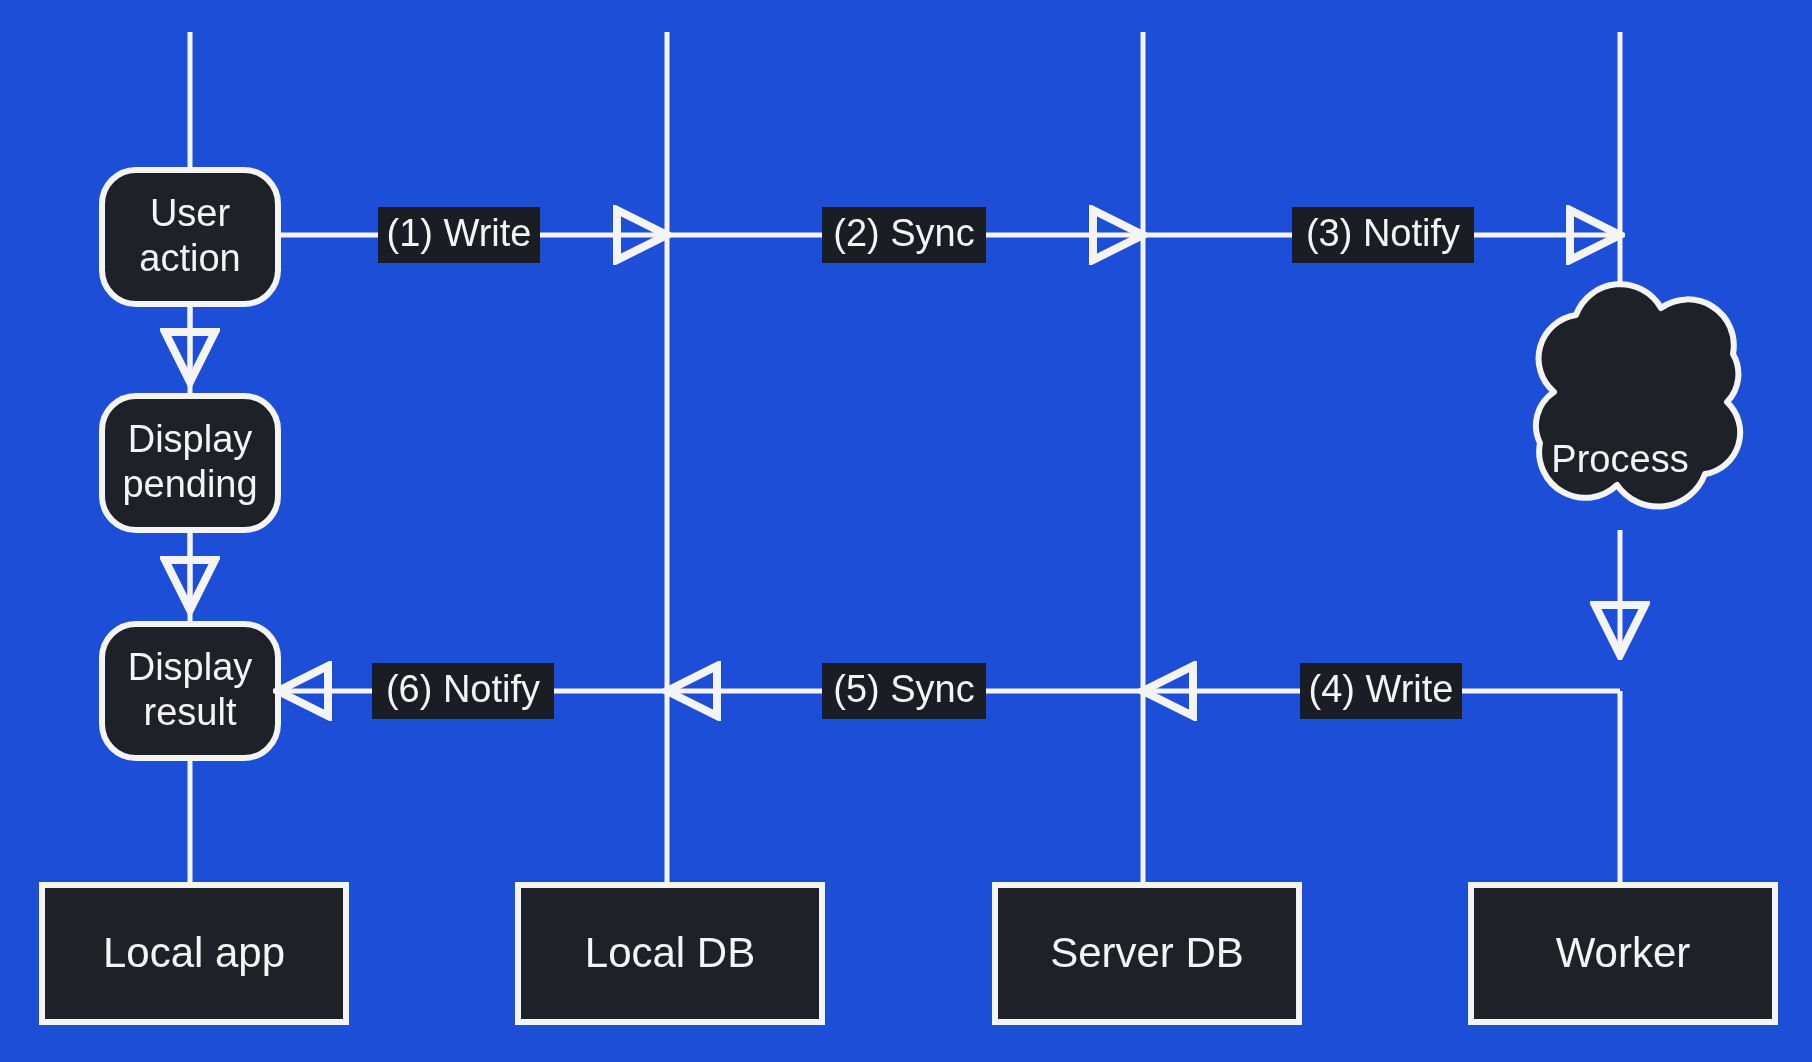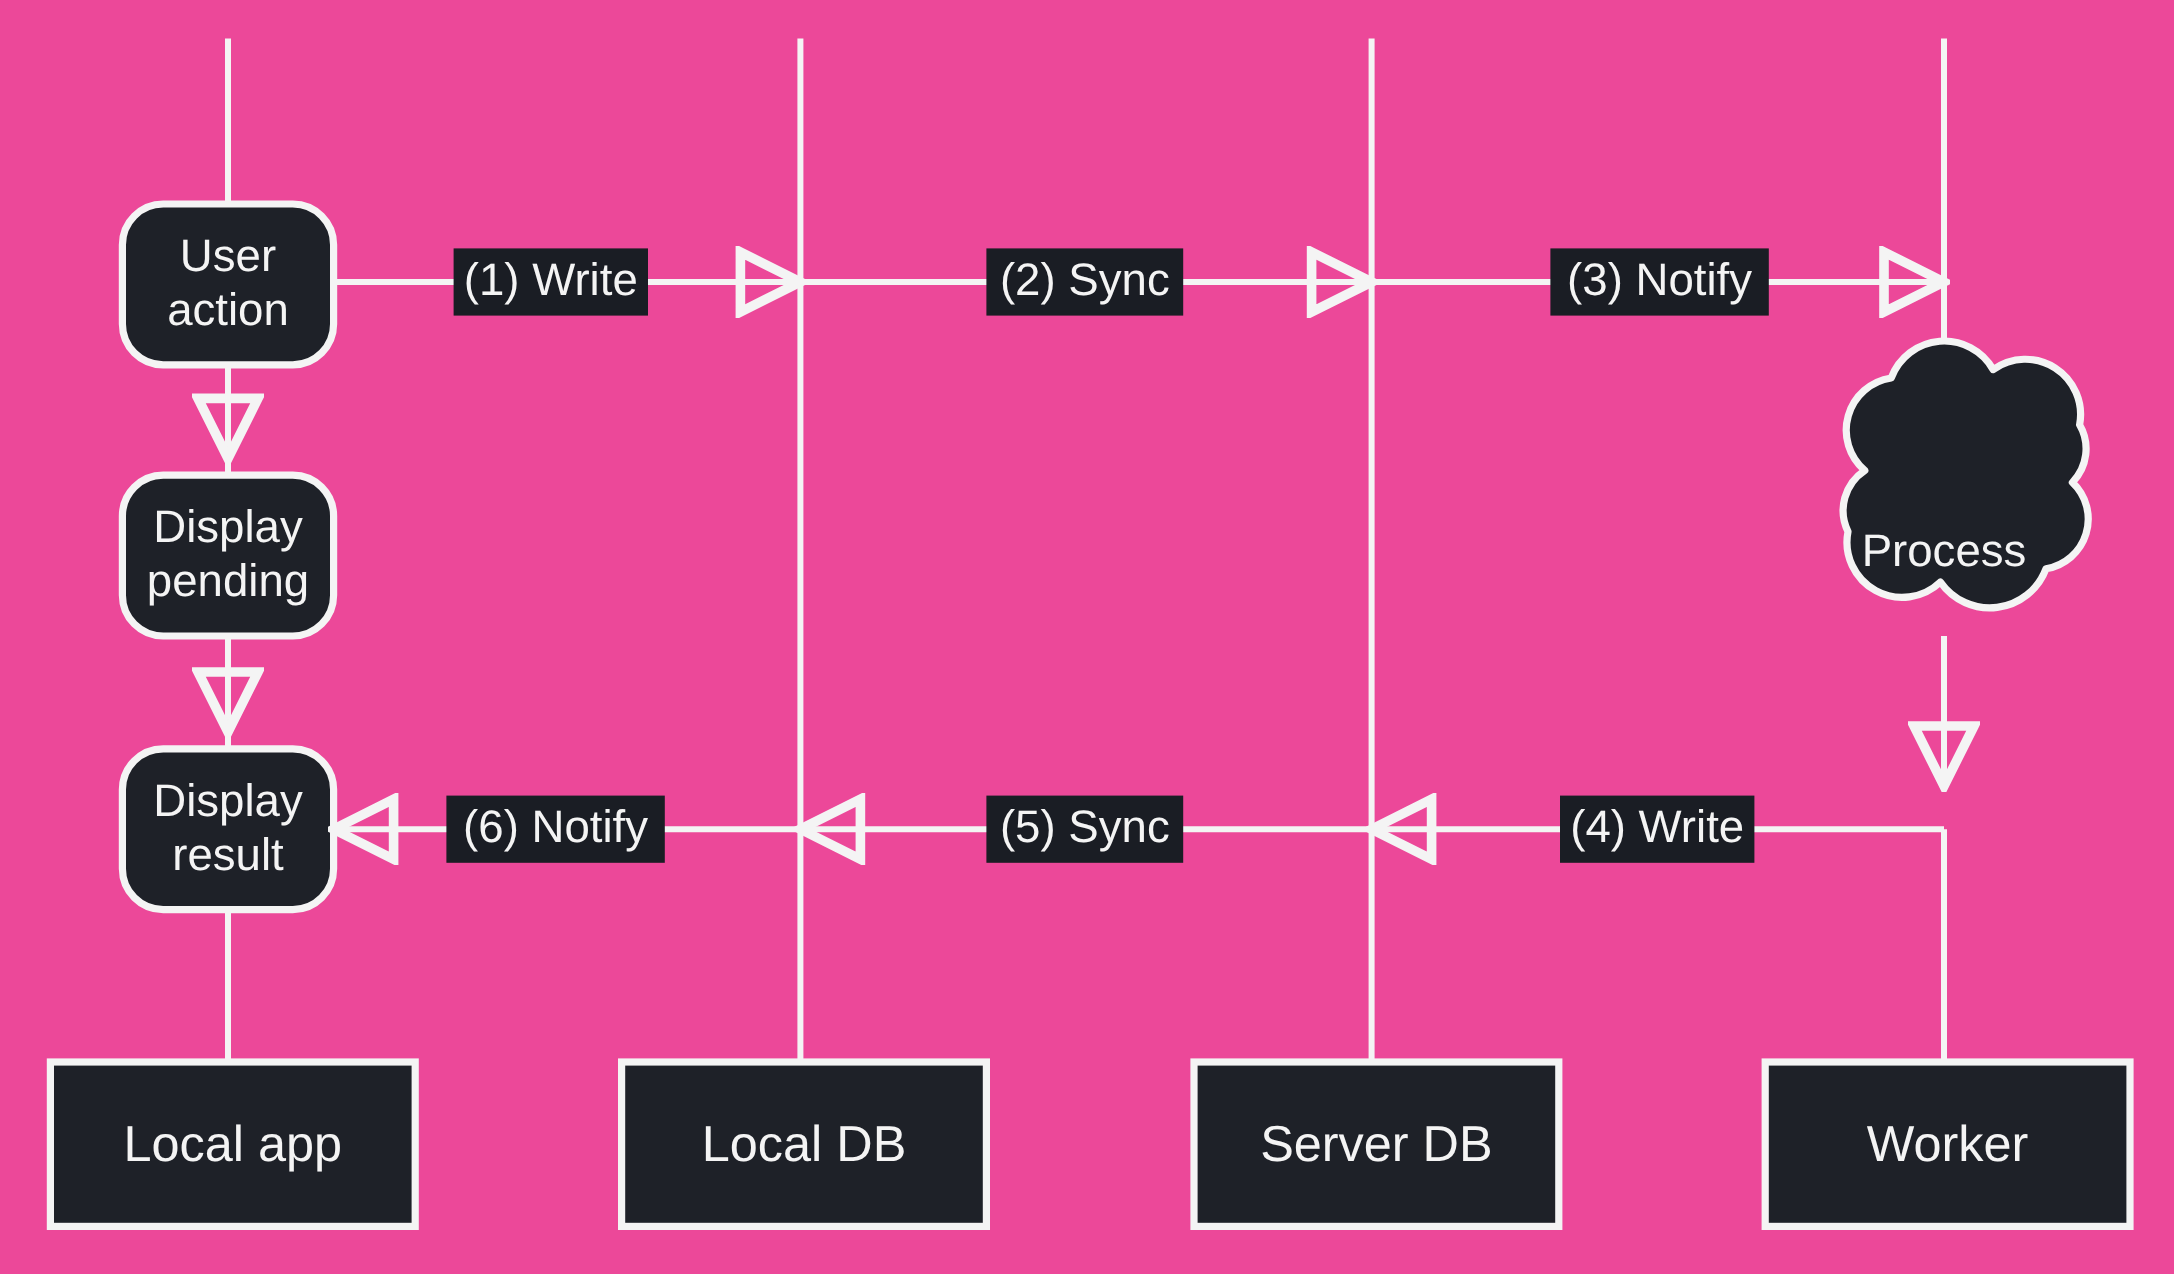--- a/index.html
+++ b/index.html
@@ -1,18 +1,18 @@
 <!DOCTYPE html>
 <html><head>
 <meta charset="utf-8">
 <style>
   html,body{margin:0;padding:0;background:#000;}
   body{width:1812px;height:1062px;overflow:hidden;
        font-family:"Liberation Sans","DejaVu Sans",sans-serif;}
-  #stage{position:relative;width:1812px;height:1062px;background:#ec4899;}
+  #stage{position:relative;width:1812px;height:1062px;background:#1d4ed8;}
   svg#diagram{position:absolute;left:0;top:0;width:1812px;height:1062px;display:block;}
   .lbl{fill:#f4f4f4;font-family:"Liberation Sans","DejaVu Sans",sans-serif;
        font-size:38px;text-anchor:middle;dominant-baseline:middle;}
   .nodetxt{fill:#f4f4f4;font-family:"Liberation Sans","DejaVu Sans",sans-serif;
        font-size:38px;text-anchor:middle;}
   .boxtxt{fill:#f4f4f4;font-family:"Liberation Sans","DejaVu Sans",sans-serif;
        font-size:42px;text-anchor:middle;dominant-baseline:middle;}
 </style>
 </head>
 <body>

